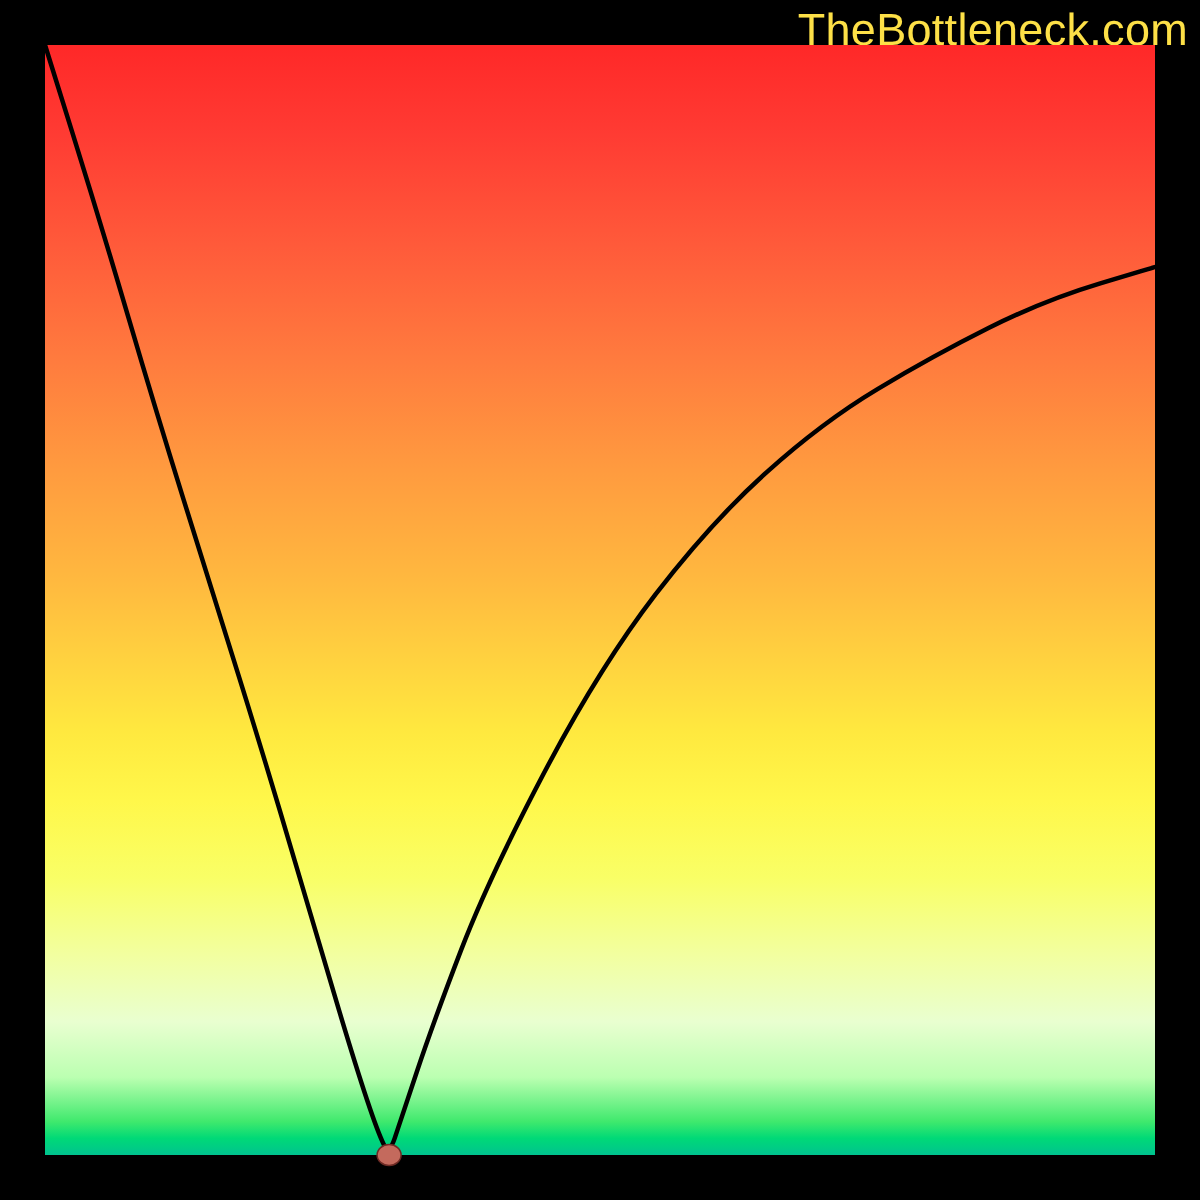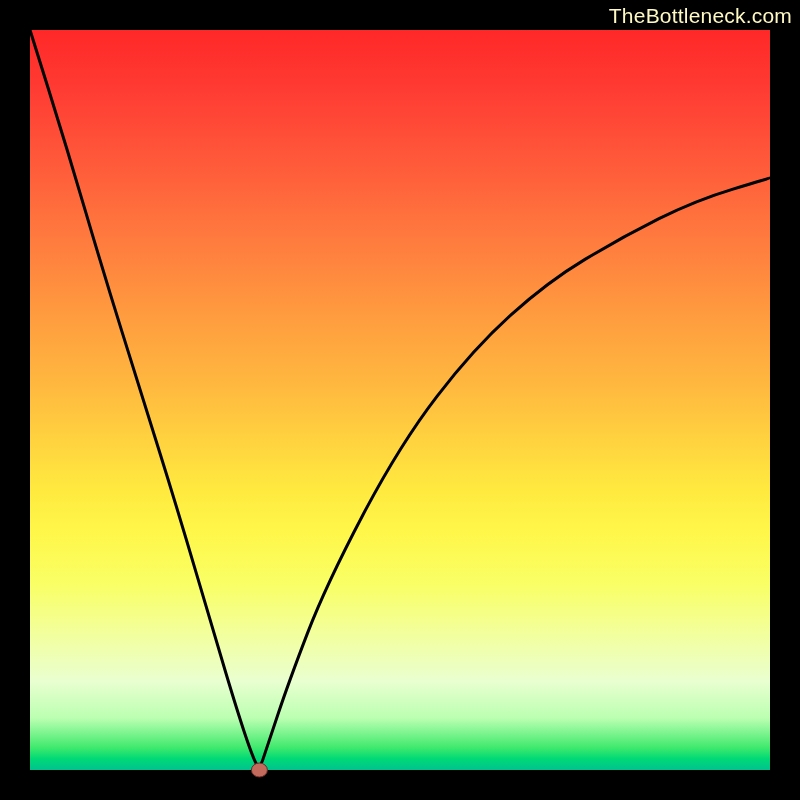--- a/index.html
+++ b/index.html
@@ -51,22 +51,22 @@
     position: absolute;
     inset: 0;
     width: 100%;
     height: 100%;
     overflow: visible;
   }
   .watermark {
     position: absolute;
     top: 4px;
     right: 8px;
-    color: #fef9c3;
-    font-size: 21px;
+    color: #fde047;
+    font-size: 30px;
     letter-spacing: 0.2px;
     user-select: none;
   }
 </style>
 </head>
 <body>
 
 <div class="stage">
   <div class="watermark">TheBottleneck.com</div>
 

